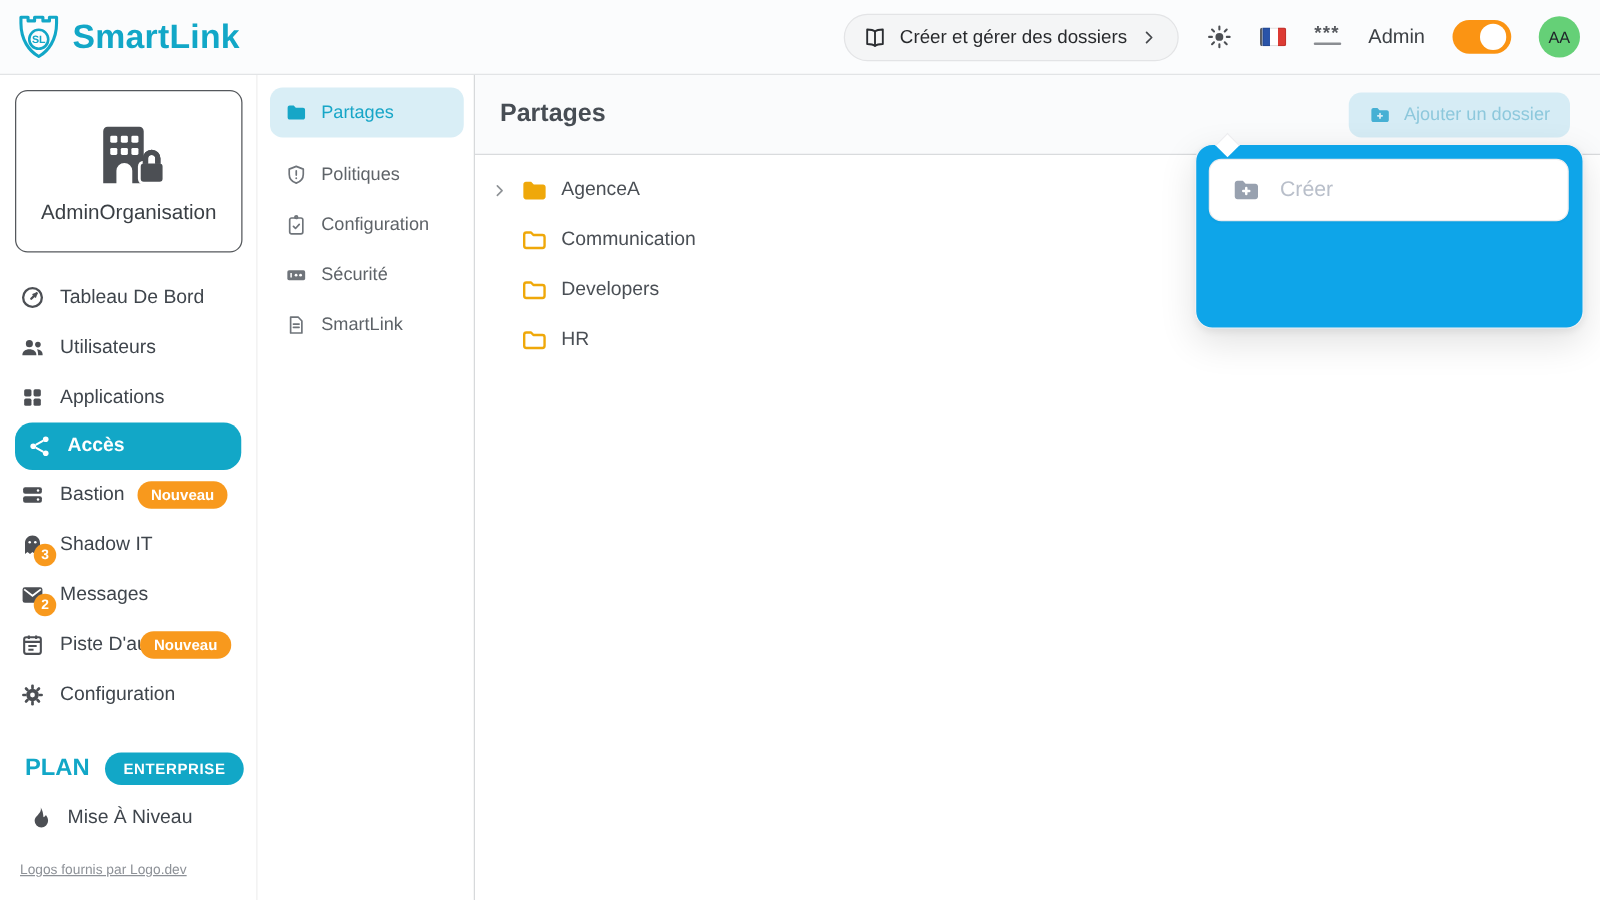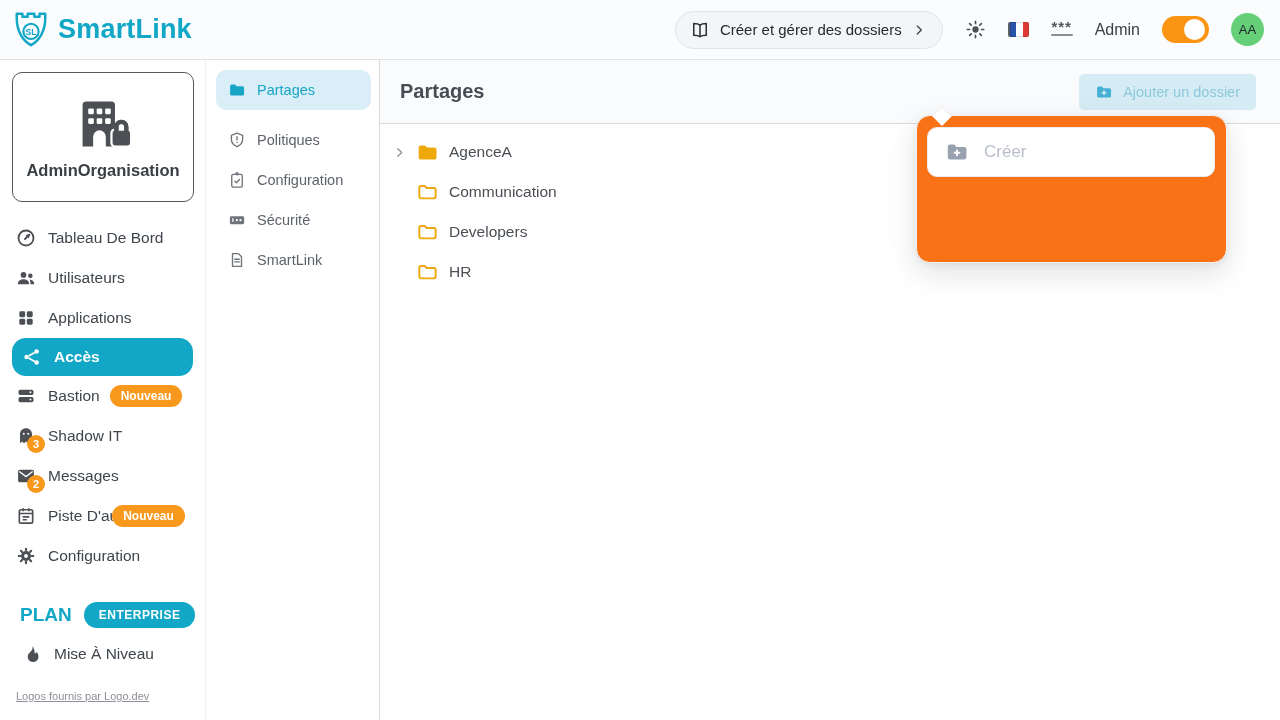--- a/index.html
+++ b/index.html
@@ -55,21 +55,21 @@
     position:absolute; top:60px; left:0; bottom:0; width:206px;
     background:#ffffff; border-right:1px solid #efefef; z-index:10;
   }
   .org-card {
     position:absolute; top:12px; left:12px; width:182px; height:130px;
     border:1.5px solid #55585c; border-radius:10px; background:#fff;
     display:flex; flex-direction:column; align-items:center; justify-content:center; gap:8px;
     cursor:pointer;
   }
   .org-card .org-icon { color:#4c4f54; }
-  .org-card .org-name { font-size:16.5px; font-weight:bold; color:#3a3f44; }
+  .org-card .org-name { font-size:16.5px; font-weight:normal; color:#3a3f44; }
   .nav { position:absolute; top:158px; left:0; right:0; }
   .nav-item {
     height:40px; display:flex; align-items:center; padding-left:16px; cursor:pointer;
     position:relative; color:#3f454c; font-size:15.5px;
   }
   .nav-item .nicon { width:20px; height:20px; color:#4c4f54; margin-right:12px; position:relative; flex:none; }
   .nav-item .nlabel { white-space:nowrap; }
   .nav-item.active {
     background:#12a7c7; border-radius:14px; margin:0 12px; padding-left:10px; height:38px;
     color:#ffffff; font-weight:bold;
@@ -126,35 +126,35 @@
   .main {
     position:absolute; top:60px; left:380px; right:0; bottom:0; background:#ffffff;
   }
   .main-header {
     height:64px; background:#fafbfc; border-bottom:1px solid #d9dbdd;
     display:flex; align-items:center; justify-content:space-between; padding:0 24px 0 20px;
   }
   .main-title { font-size:20px; font-weight:bold; color:#474d54; }
   .add-folder-btn {
     display:flex; align-items:center; gap:10px;
-    background:#d6ecf5; border:none; border-radius:5px; height:36px; padding:0 16px;
+    background:#d6ecf5; border:none; border-radius:10px; height:36px; padding:0 16px;
     color:#8dc8dc; font-size:14.5px; cursor:pointer;
   }
   .add-folder-btn .ficon { color:#46b0d4; }
   .tree { padding-top:8px; }
   .tree-row { height:40px; display:flex; align-items:center; padding-left:13px; cursor:pointer; }
   .tree-chevron { width:13px; height:13px; color:#8e9296; margin-right:10px; flex:none; }
   .tree-chevron.empty { visibility:hidden; }
   .tree-folder { width:23px; height:23px; color:#efa80a; margin-right:10px; flex:none; }
   .tree-name { font-size:15.5px; color:#4a4f55; }
 
   
   .popup {
-    position:absolute; left:916px; top:115px; width:311px; height:148px;
-    background:#f97316; border-radius:14px; border:1px solid #f1f1f3;
+    position:absolute; left:956px; top:115px; width:311px; height:148px;
+    background:#0ea5e9; border-radius:14px; border:1px solid #f1f1f3;
     box-shadow:0 10px 30px rgba(0,0,0,.12), 0 2px 6px rgba(0,0,0,.06);
     z-index:40;
   }
   .popup .notch {
     position:absolute; top:-7px; left:18px; width:14px; height:14px; background:#fff;
     transform:rotate(45deg); border-left:1px solid #ededf0; border-top:1px solid #ededf0;
   }
   .popup-item {
     position:absolute; top:11px; left:10px; right:11px; height:50px;
     border:1px solid #ececef; border-radius:10px; background:#fff;

